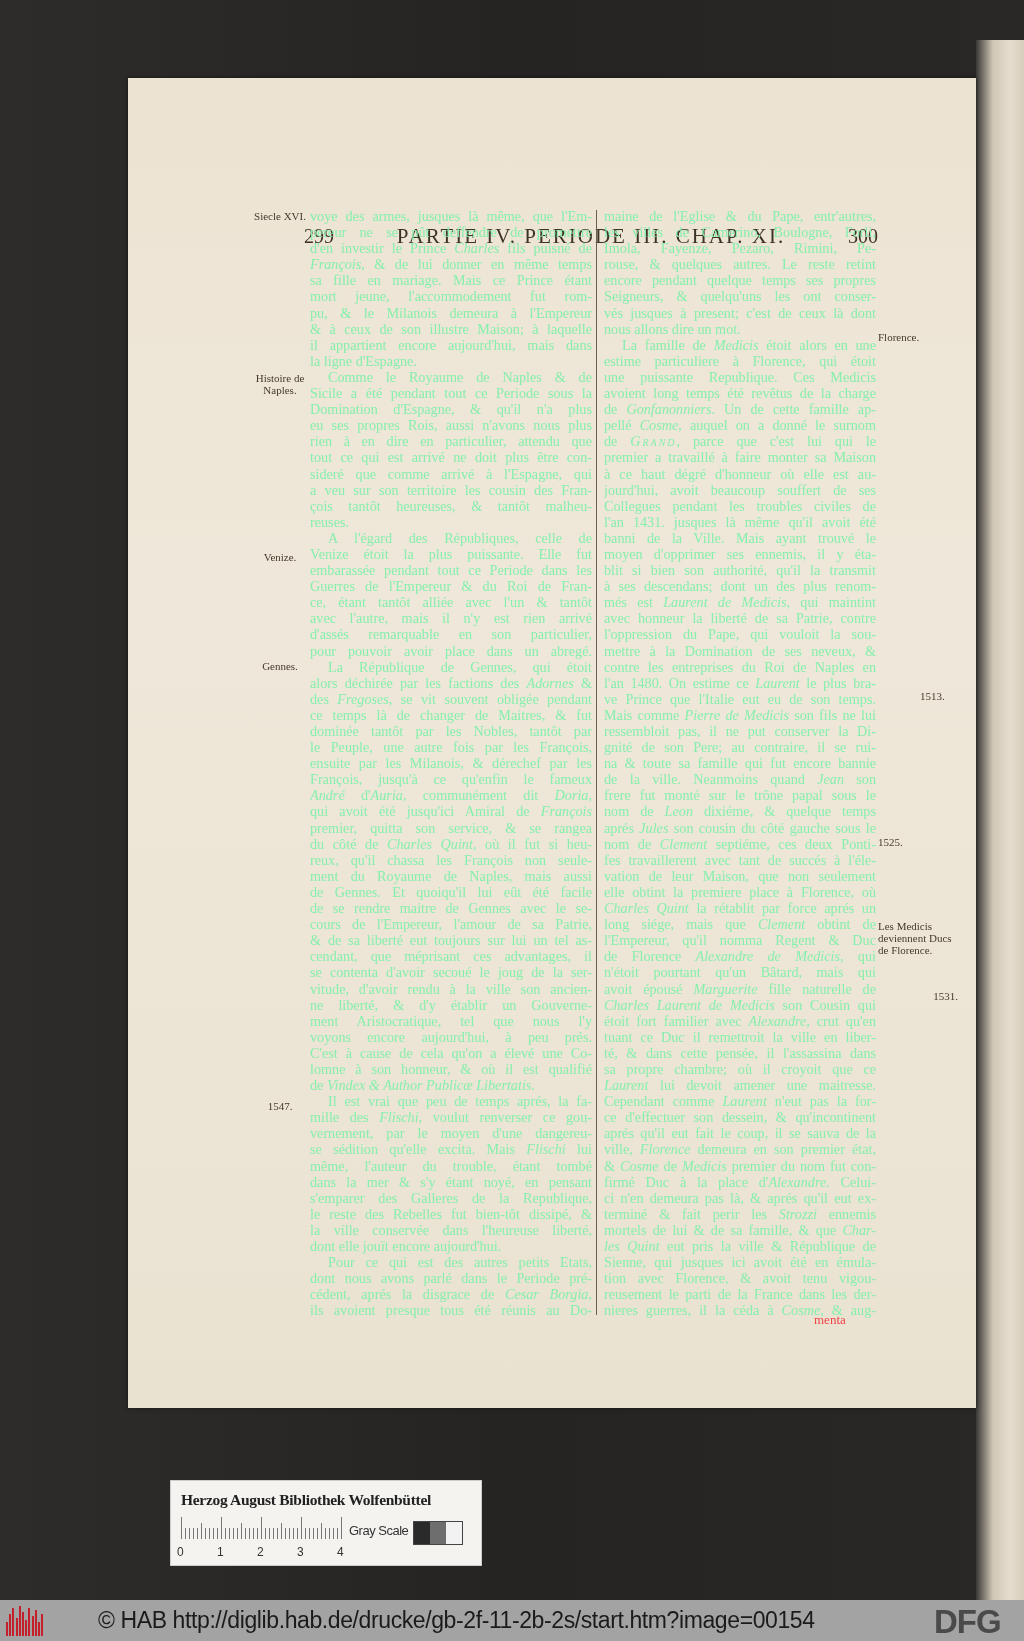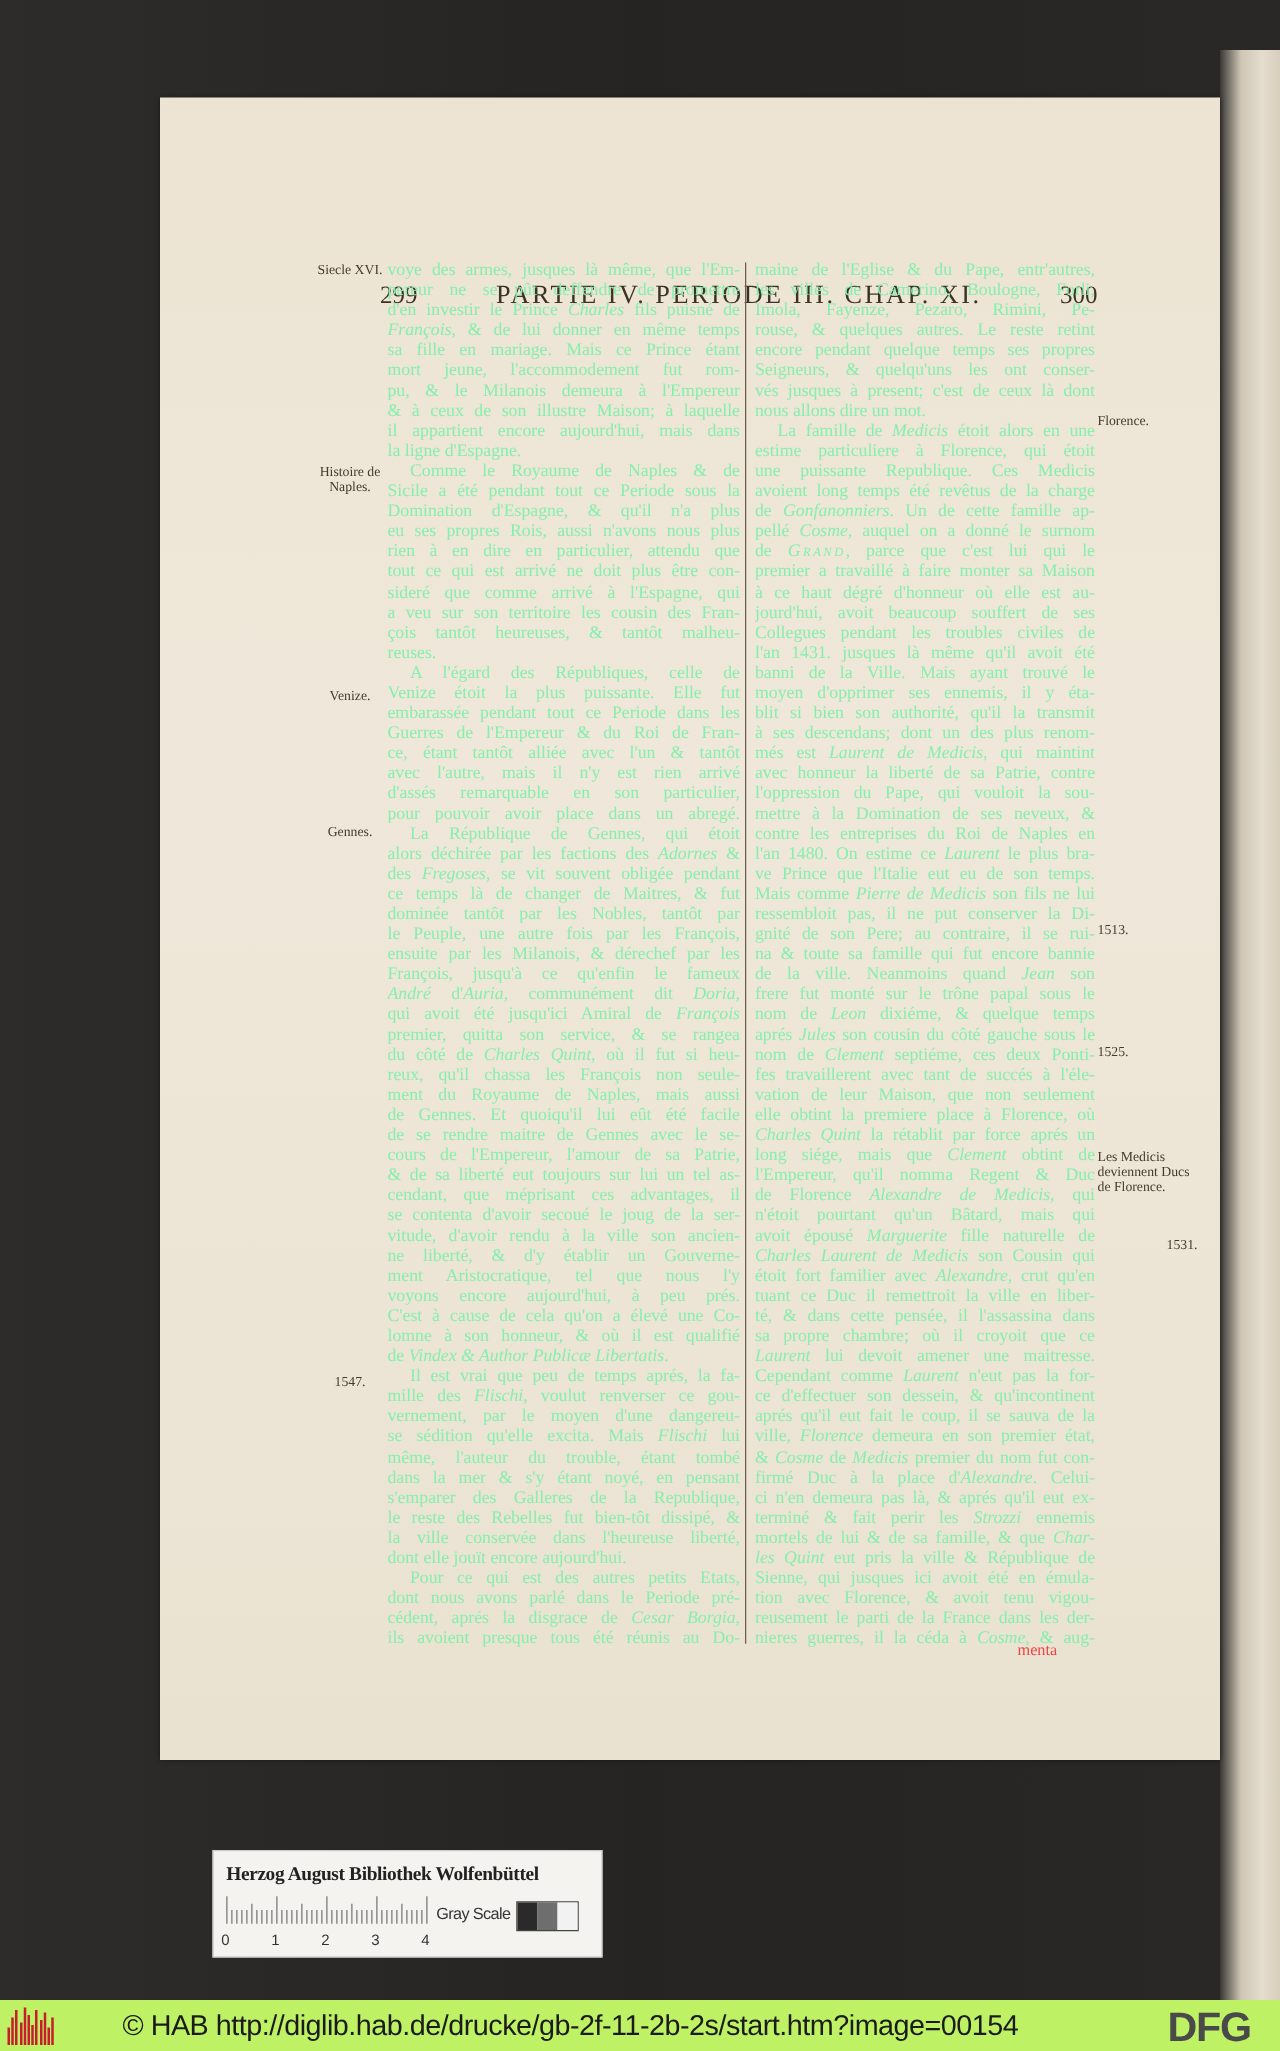--- a/index.html
+++ b/index.html
@@ -62,21 +62,21 @@
   .ruler { position: absolute; left: 10px; top: 36px; width: 160px; height: 22px; }
   .ruler .tick { position: absolute; bottom: 0; width: 1px; background: #777; }
   .ruler-nums { position: absolute; left: 6px; top: 64px; width: 170px; height: 14px; font-family: "Liberation Sans", sans-serif; font-size: 12px; color: #333; }
   .ruler-nums span { position: absolute; top: 0; }
   .gray-label { position: absolute; left: 178px; top: 42px; font-family: "Liberation Sans", sans-serif; font-size: 13px; color: #333; letter-spacing: -0.5px; }
   .gray-swatch { position: absolute; left: 242px; top: 40px; width: 50px; height: 24px; border: 1px solid #444; display: flex; }
   .gray-swatch span { flex: 1; }
 
   .footer {
     position: absolute; left: 0; top: 1600px; width: 1024px; height: 41px;
-    background: #bef264; display: flex; align-items: center;
+    background: #a3a3a3; display: flex; align-items: center;
   }
   .hab-logo { position: absolute; left: 6px; top: 6px; width: 40px; height: 30px; }
   .hab-logo i { position: absolute; bottom: 0; width: 2px; background: #c41f2b; }
   .footer-text {
     position: absolute; left: 98px; top: 7px; font-family: "Liberation Sans", sans-serif;
     font-size: 23px; color: #1b1b1b; letter-spacing: -0.4px; white-space: nowrap;
   }
   .dfg-logo {
     position: absolute; left: 934px; top: 3px; font-family: "Liberation Sans", sans-serif;
     font-size: 33px; font-weight: bold; color: #4a4a4a; letter-spacing: -1px;
@@ -98,21 +98,21 @@
 
 <div id="left-notes">
     <div class="margin-note ml" style="top: 210px;">Siecle XVI.</div>
     <div class="margin-note ml" style="top: 372px;">Histoire de Naples.</div>
     <div class="margin-note ml" style="top: 551px;">Venize.</div>
     <div class="margin-note ml" style="top: 660px;">Gennes.</div>
     <div class="margin-note ml" style="top: 1100px;">1547.</div>
   </div>
 <div id="right-notes">
     <div class="margin-note mr" style="top: 331px;">Florence.</div>
-    <div class="margin-note mr" style="top: 738px;">1513.</div>
+    <div class="margin-note mr" style="top: 690px; margin-left: 42px;">1513.</div>
     <div class="margin-note mr" style="top: 836px;">1525.</div>
     <div class="margin-note mr" style="top: 920px;">Les Medicis deviennent Ducs de Florence.</div>
     <div class="margin-note mr" style="top: 990px; text-align: right;">1531.</div>
   </div>
 
 <div class="col col-left" id="col-left">
     <span class="line">voye des armes, jusques là même, que l'Em-</span>
     <span class="line">pereur ne se pût deffendre de promettre</span>
     <span class="line">d'en investir le Prince <i>Charles</i> fils puisné de</span>
     <span class="line"><i>François</i>, &amp; de lui donner en même temps</span>

